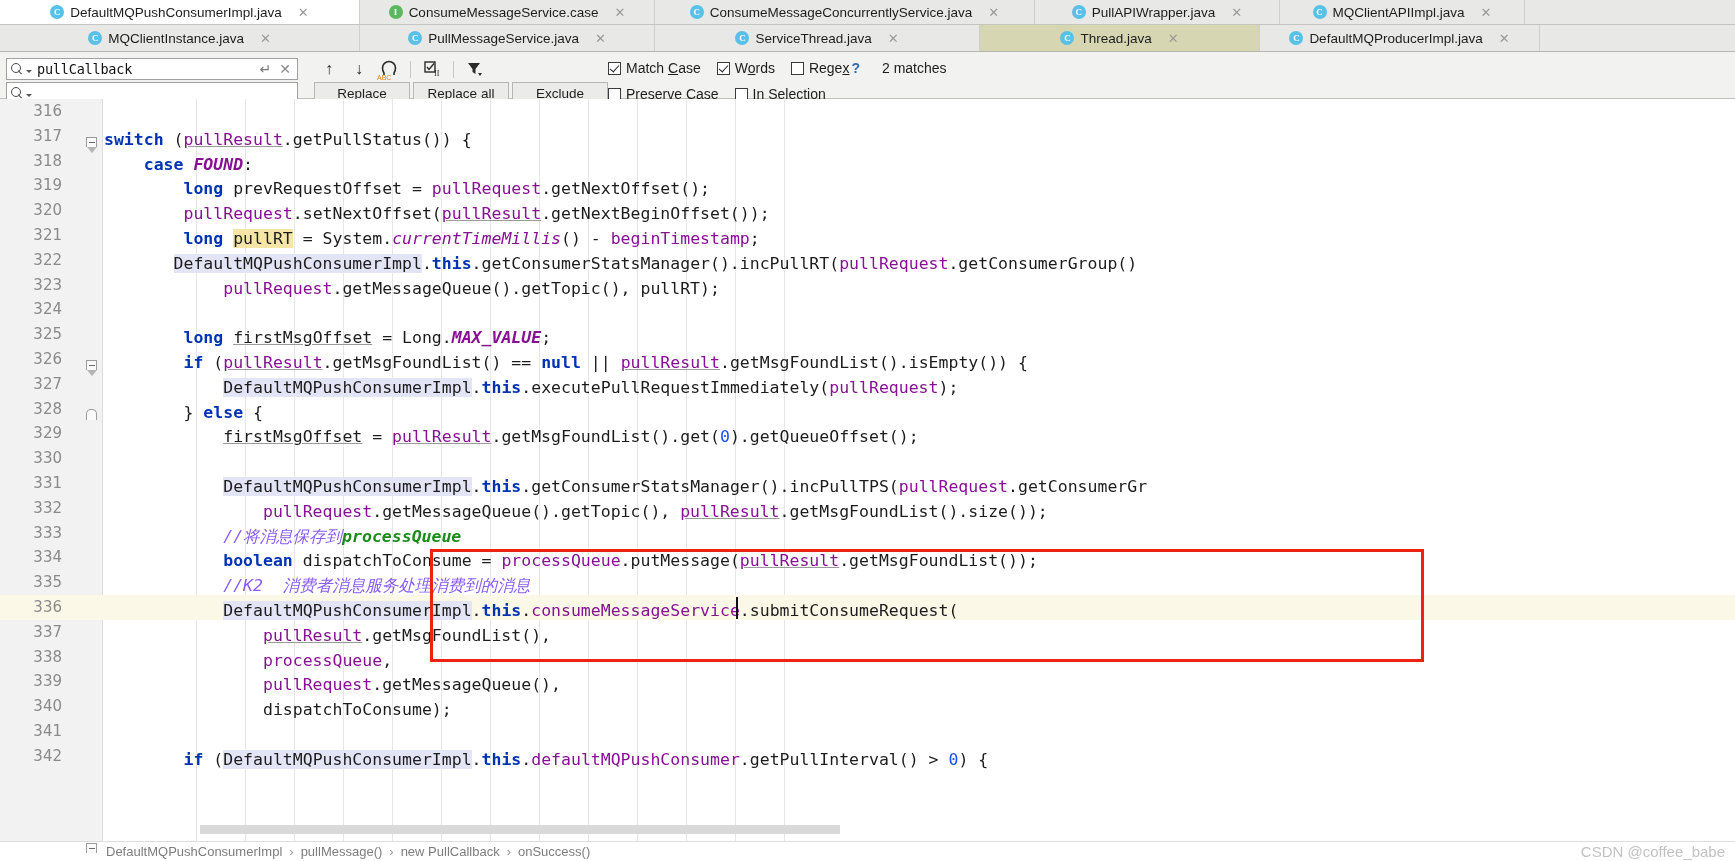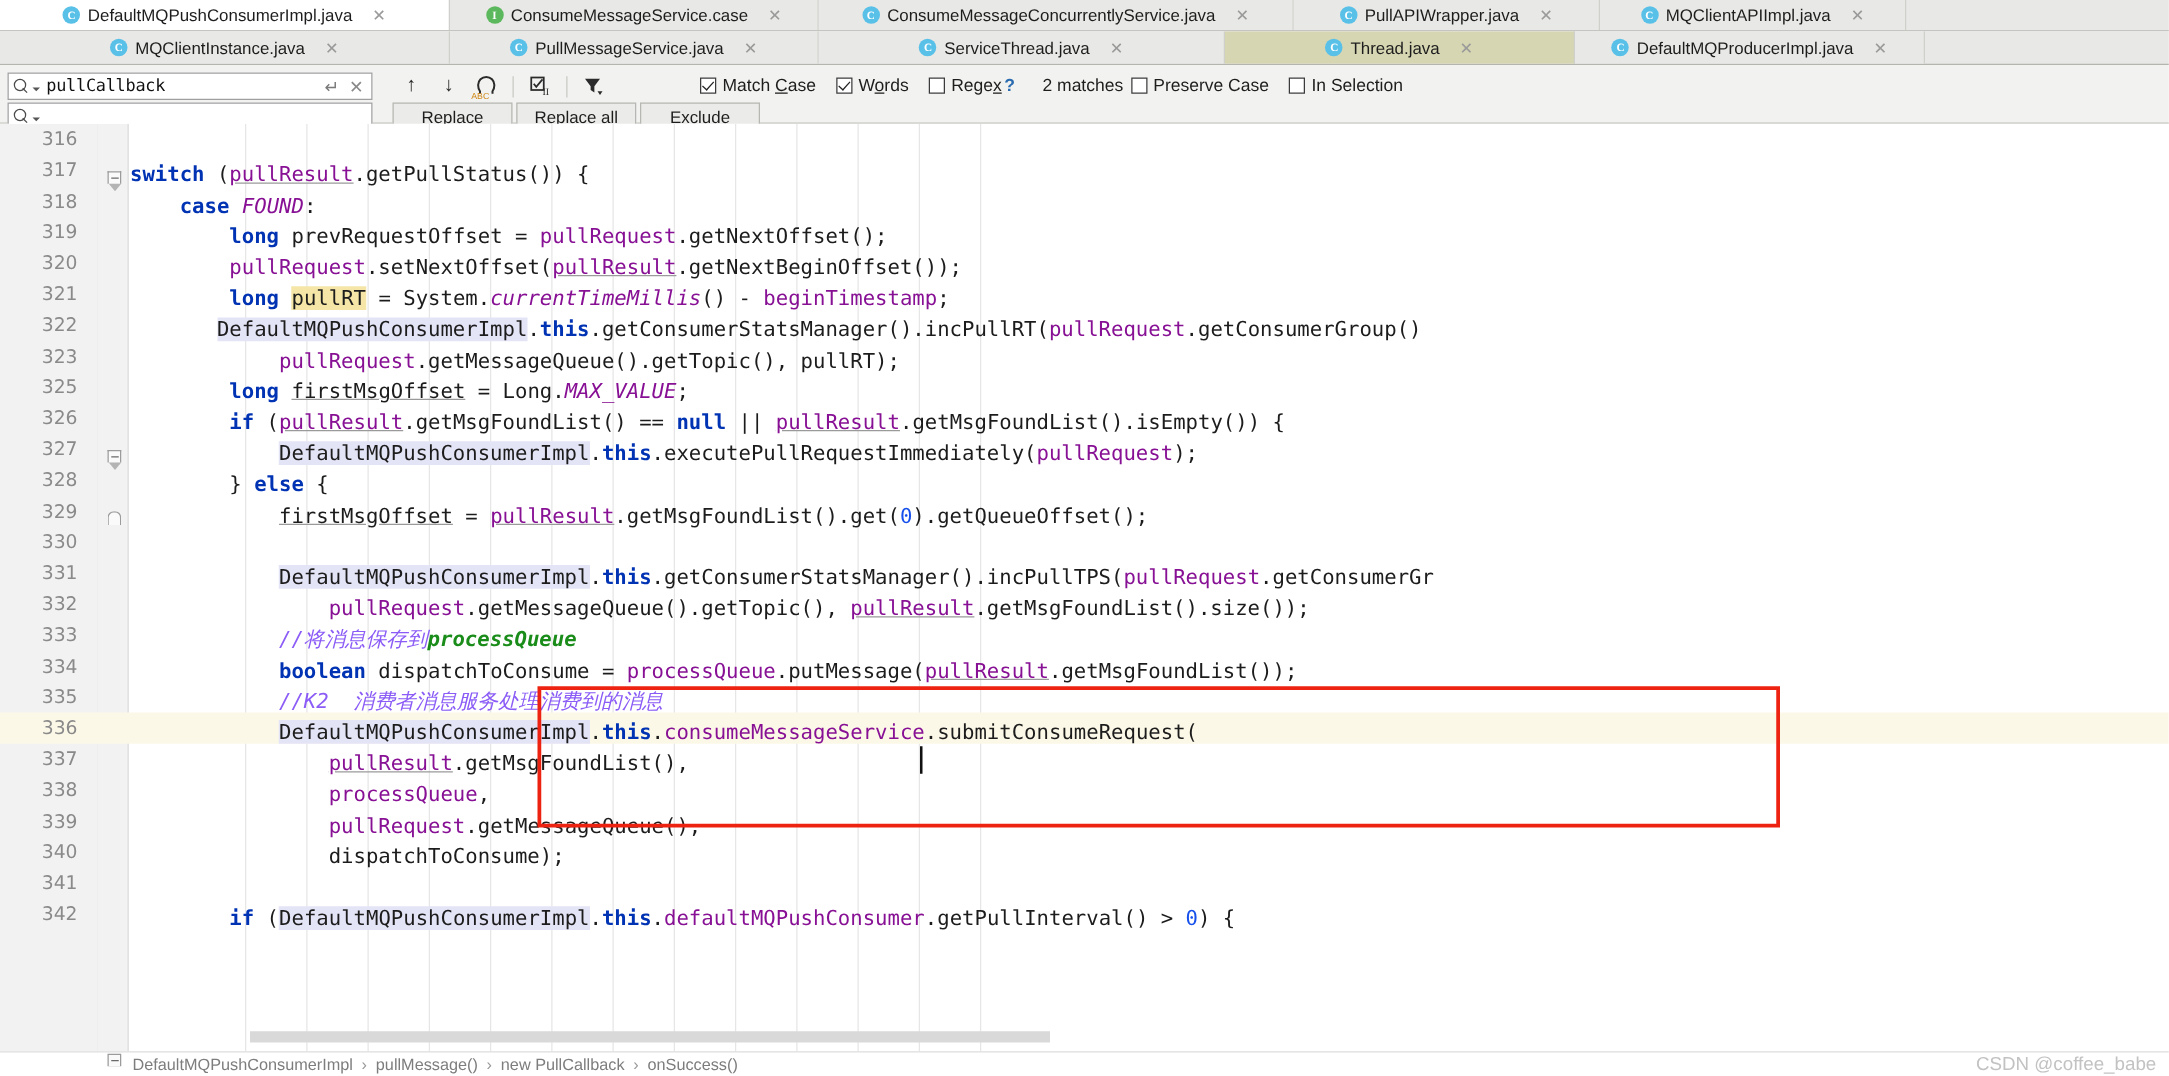--- a/index.html
+++ b/index.html
@@ -103,22 +103,22 @@
   .gbtn{
     height:22px;min-width:96px;
     background:#ebebe9;border:1px solid #b6b6b2;
     font-size:13.5px;color:#1d1d1d;
     display:flex;align-items:center;justify-content:center;
     box-sizing:border-box;
     padding:0 10px;
   }
 
   .optsbox{
-    position:absolute;left:560px;top:6px;
-    display:flex;gap:6px;
+    position:absolute;left:608px;top:6px;
+    display:flex;flex-direction:column;gap:6px;
   }
   .optrow{ display:flex;align-items:center; height:20px; }
   .opt{ display:flex;align-items:center;margin-right:16px;font-size:14px;color:#1d1d1d;}
   .cbx{
     width:13px;height:13px;border:1.4px solid #3b3b3b;background:#fff;
     margin-right:5px;display:inline-flex;align-items:center;justify-content:center;
     box-sizing:border-box;flex:0 0 auto;position:relative;
   }
   .cbx.on::after{
     content:"";position:absolute;left:3px;top:0px;width:4px;height:8px;
@@ -164,21 +164,21 @@
   }
 
   
   .guides{ position:absolute;left:0;top:0;right:0;bottom:0;z-index:0;}
   .guide{ position:absolute;top:0;bottom:0;width:1px;background:#e6e6e6;}
 
   
   .kw{ color:#0033b3; font-weight:bold; }
   .fld{ color:#871094; }
   .sfld{ color:#871094; font-style:italic; }
-  .cst{ color:#871094; font-style:italic; }
+  .cst{ color:#871094; font-style:italic;font-weight:bold; }
   .cmt{ color:#8b5cf6; font-style:italic; }
   .cmtb{ color:#1a8c1a; font-style:italic; font-weight:bold;}
   .num{ color:#1750eb; }
   .ul{ text-decoration:underline; text-decoration-color:#9a9a9a;}
   .hl-search{ background:#f5e6a8; }
   .hl-ident{ background:#e4e4f7; }
 
   
   .foldmark{
     position:absolute;left:86px;width:12px;height:12px;
@@ -413,20 +413,21 @@
 
   <div class="codewrap" id="codewrap">
       <div class="line"><span class="lnum">316</span><span class="ltext"></span></div>
       <div class="line"><span class="lnum">317</span><span class="ltext"><span class="kw">switch</span> (<span class="fld ul">pullResult</span>.getPullStatus()) {</span></div>
       <div class="line"><span class="lnum">318</span><span class="ltext">    <span class="kw">case</span> <span class="cst">FOUND</span>:</span></div>
       <div class="line"><span class="lnum">319</span><span class="ltext">        <span class="kw">long</span> prevRequestOffset = <span class="fld">pullRequest</span>.getNextOffset();</span></div>
       <div class="line"><span class="lnum">320</span><span class="ltext">        <span class="fld">pullRequest</span>.setNextOffset(<span class="fld ul">pullResult</span>.getNextBeginOffset());</span></div>
       <div class="line"><span class="lnum">321</span><span class="ltext">        <span class="kw">long</span> <span class="hl-search">pullRT</span> = System.<span class="sfld">currentTimeMillis</span>() - <span class="fld">beginTimestamp</span>;</span></div>
       <div class="line"><span class="lnum">322</span><span class="ltext">       <span class="hl-ident">DefaultMQPushConsumerImpl</span>.<span class="kw">this</span>.getConsumerStatsManager().incPullRT(<span class="fld">pullRequest</span>.getConsumerGroup()</span></div>
       <div class="line"><span class="lnum">323</span><span class="ltext">            <span class="fld">pullRequest</span>.getMessageQueue().getTopic(), pullRT);</span></div>
+      <div class="line"><span class="lnum">324</span><span class="ltext"></span></div>
       <div class="line"><span class="lnum">325</span><span class="ltext">        <span class="kw">long</span> <span class="ul">firstMsgOffset</span> = Long.<span class="cst">MAX_VALUE</span>;</span></div>
       <div class="line"><span class="lnum">326</span><span class="ltext">        <span class="kw">if</span> (<span class="fld ul">pullResult</span>.getMsgFoundList() == <span class="kw">null</span> || <span class="fld ul">pullResult</span>.getMsgFoundList().isEmpty()) {</span></div>
       <div class="line"><span class="lnum">327</span><span class="ltext">            <span class="hl-ident">DefaultMQPushConsumerImpl</span>.<span class="kw">this</span>.executePullRequestImmediately(<span class="fld">pullRequest</span>);</span></div>
       <div class="line"><span class="lnum">328</span><span class="ltext">        } <span class="kw">else</span> {</span></div>
       <div class="line"><span class="lnum">329</span><span class="ltext">            <span class="ul">firstMsgOffset</span> = <span class="fld ul">pullResult</span>.getMsgFoundList().get(<span class="num">0</span>).getQueueOffset();</span></div>
       <div class="line"><span class="lnum">330</span><span class="ltext"></span></div>
       <div class="line"><span class="lnum">331</span><span class="ltext">            <span class="hl-ident">DefaultMQPushConsumerImpl</span>.<span class="kw">this</span>.getConsumerStatsManager().incPullTPS(<span class="fld">pullRequest</span>.getConsumerGr</span></div>
       <div class="line"><span class="lnum">332</span><span class="ltext">                <span class="fld">pullRequest</span>.getMessageQueue().getTopic(), <span class="fld ul">pullResult</span>.getMsgFoundList().size());</span></div>
       <div class="line"><span class="lnum">333</span><span class="ltext">            <span class="cmt">//将消息保存到</span><span class="cmtb">processQueue</span></span></div>
       <div class="line"><span class="lnum">334</span><span class="ltext">            <span class="kw">boolean</span> dispatchToConsume = <span class="fld">processQueue</span>.putMessage(<span class="fld ul">pullResult</span>.getMsgFoundList());</span></div>

